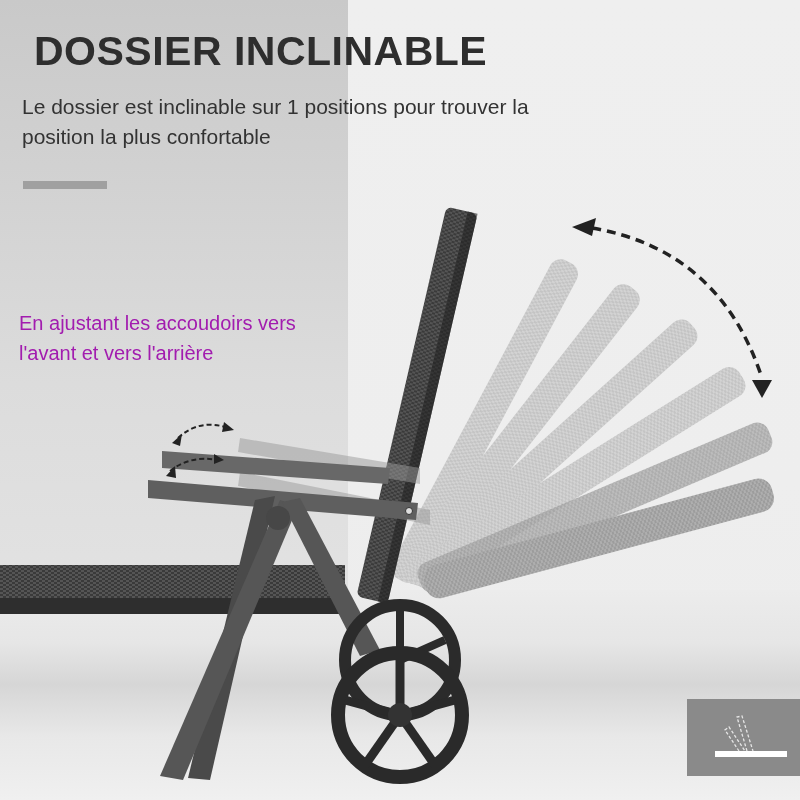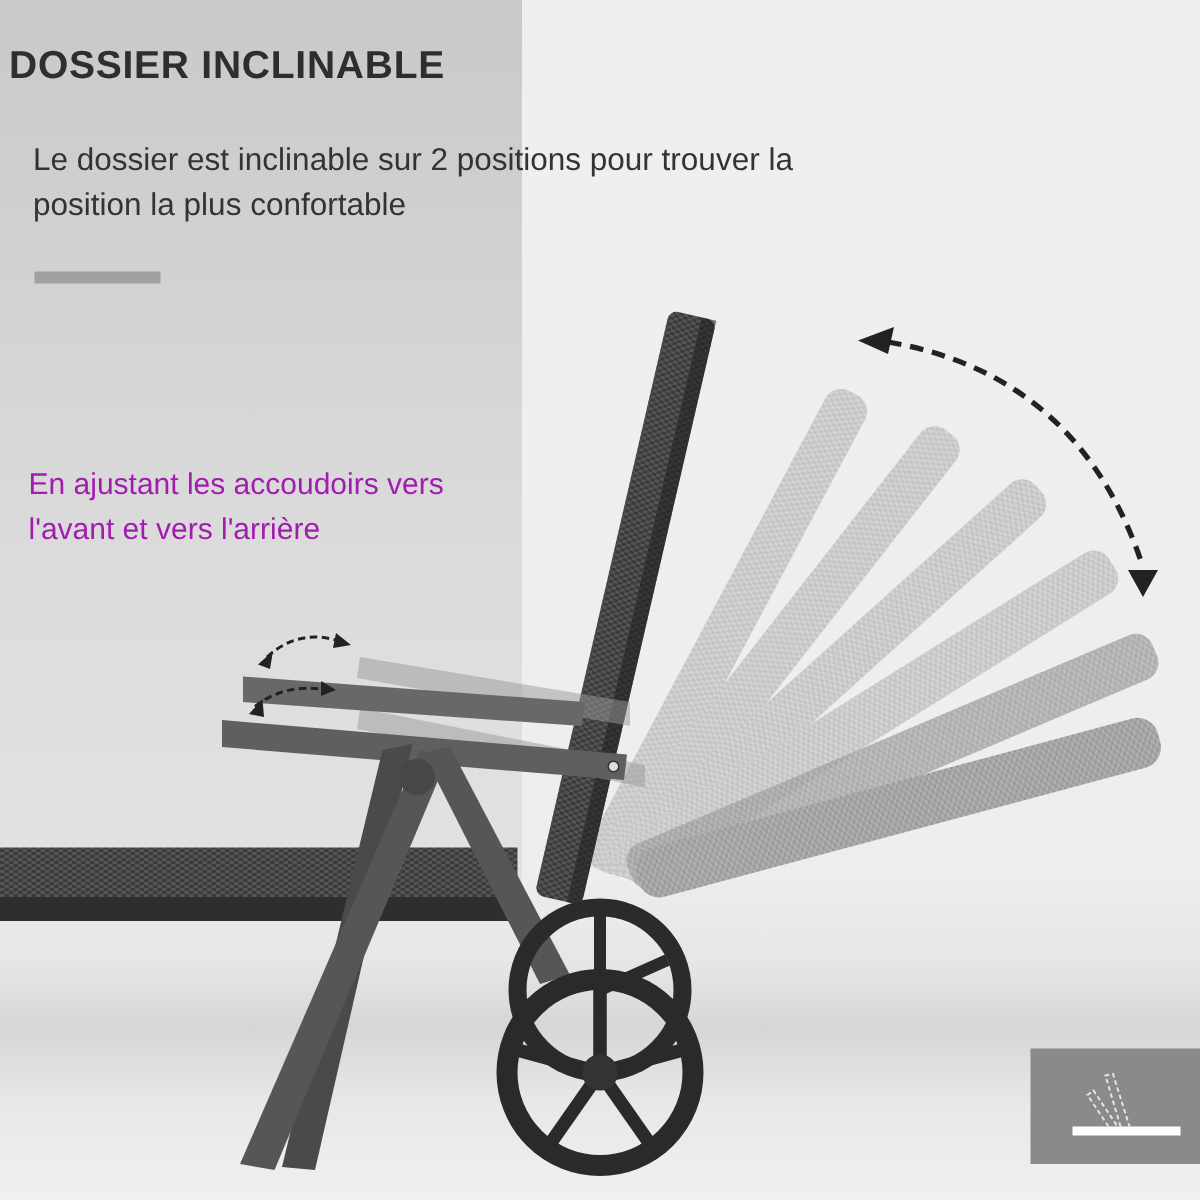--- a/index.html
+++ b/index.html
@@ -15,22 +15,22 @@
   }
   .bg-panel {
     position: absolute; left: 0; top: 0; width: 348px; height: 590px;
     background: linear-gradient(180deg, #c9c9c9 0%, #d3d3d3 35%, #dcdcdc 65%, #e2e2e2 100%);
   }
   .floor {
     position: absolute; left: 0; top: 590px; width: 800px; height: 210px;
     background: linear-gradient(180deg, #ececec 0%, #e6e6e6 25%, #d6d6d6 45%, #e8e8e8 70%, #f0f0f0 100%);
   }
   .title {
-    position: absolute; left: 6px; top: 28px;
-    font-size: 26px; font-weight: bold; color: #2e2e2e; letter-spacing: 0.5px;
+    position: absolute; left: 34px; top: 28px;
+    font-size: 41px; font-weight: bold; color: #2e2e2e; letter-spacing: 0.5px;
   }
   .subtitle {
     position: absolute; left: 22px; top: 92px; width: 520px;
     font-size: 21px; line-height: 30px; color: #333;
   }
   .divider {
     position: absolute; left: 23px; top: 181px; width: 84px; height: 8px;
     background: #a0a0a0;
   }
   .armrest-note {
@@ -44,21 +44,21 @@
   }
 </style>
 </head>
 <body>
 
 <div class="bg-right"></div>
 <div class="bg-panel"></div>
 <div class="floor"></div>
 
 <h1 class="title">DOSSIER INCLINABLE</h1>
-<p class="subtitle">Le dossier est inclinable sur 2 positions pour trouver la position la plus confortable</p>
+<p class="subtitle">Le dossier est inclinable sur 1 positions pour trouver la position la plus confortable</p>
 <div class="divider"></div>
 <p class="armrest-note">En ajustant les accoudoirs vers l'avant et vers l'arrière</p>
 
 <svg class="art" width="800" height="800" viewBox="0 0 800 800">
   <defs>
     <pattern id="weave" width="6" height="4" patternUnits="userSpaceOnUse">
       <rect width="6" height="4" fill="#3a3a3a"></rect>
       <rect x="0" y="0" width="3" height="2" fill="#555"></rect>
       <rect x="3" y="2" width="3" height="2" fill="#555"></rect>
     </pattern>

